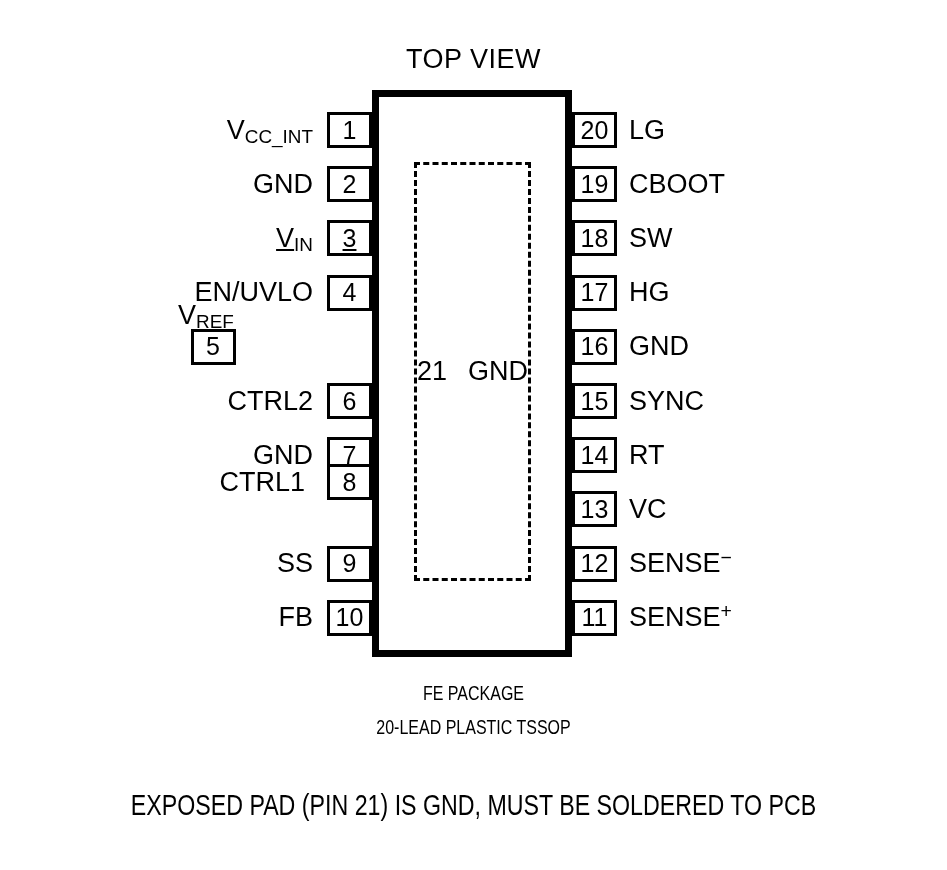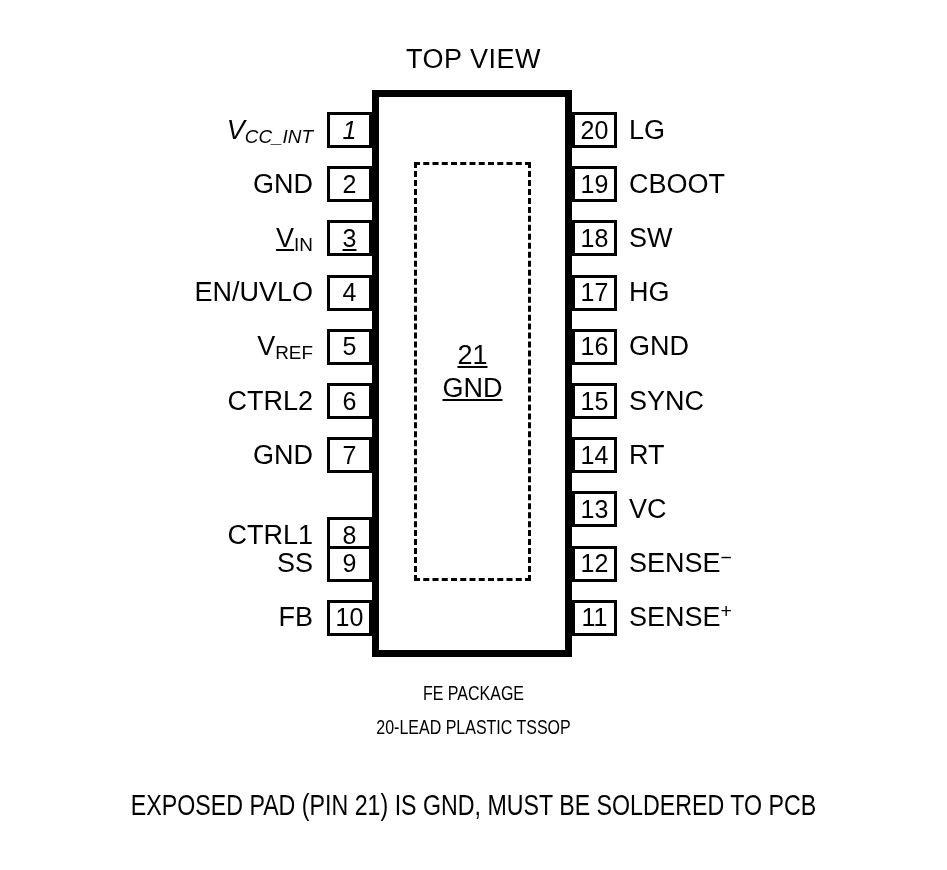--- a/index.html
+++ b/index.html
@@ -53,24 +53,23 @@
   .exposed-pad {
     position: absolute;
     left: 414px;
     top: 162px;
     width: 117px;
     height: 419px;
     border: 3px dashed #000;
     box-sizing: border-box;
     z-index: 4;
     display: flex;
-    flex-direction: column;
+    flex-direction: row;
     align-items: center;
-    justify-content: center;
-    text-decoration: underline;
+    justify-content: space-between;
   }
   .exposed-pad .pad-line {
     font-size: 27px;
     line-height: 33px;
     text-align: center;
   }
 
   
   .pin-row {
     position: absolute;
@@ -170,49 +169,49 @@
   <div class="top-view-title">TOP VIEW</div>
 
   <div class="package-body"></div>
 
   <div class="exposed-pad">
     <div class="pad-line">21</div>
     <div class="pad-line">GND</div>
   </div>
 
   <div id="left-pins">
-      <div class="pin-row left" style="top: 112px; font-style: italic;">
+      <div class="pin-row left" style="top: 112px;">
         <span class="pin-label">V<sub>CC_INT</sub></span>
         <div class="pin-box">1</div>
       </div>
       <div class="pin-row left" style="top: 166.2px;">
         <span class="pin-label">GND</span>
         <div class="pin-box">2</div>
       </div>
       <div class="pin-row left" style="top: 220.4px; text-decoration: underline;">
         <span class="pin-label">V<sub>IN</sub></span>
         <div class="pin-box">3</div>
       </div>
       <div class="pin-row left" style="top: 274.6px;">
         <span class="pin-label">EN/UVLO</span>
         <div class="pin-box">4</div>
       </div>
-      <div class="pin-row left" style="top: 328.8px;">
+      <div class="pin-row left" style="top: 328.8px; flex-direction: column;">
         <span class="pin-label">V<sub>REF</sub></span>
         <div class="pin-box">5</div>
       </div>
       <div class="pin-row left" style="top: 383px;">
         <span class="pin-label">CTRL2</span>
         <div class="pin-box">6</div>
       </div>
       <div class="pin-row left" style="top: 437.2px;">
         <span class="pin-label">GND</span>
         <div class="pin-box">7</div>
       </div>
-      <div class="pin-row left" style="top: 517px;">
+      <div class="pin-row left" style="top: 464px; gap: 8px;">
         <span class="pin-label">CTRL1</span>
         <div class="pin-box">8</div>
       </div>
       <div class="pin-row left" style="top: 545.6px;">
         <span class="pin-label">SS</span>
         <div class="pin-box">9</div>
       </div>
       <div class="pin-row left" style="top: 599.8px;">
         <span class="pin-label">FB</span>
         <div class="pin-box">10</div>

